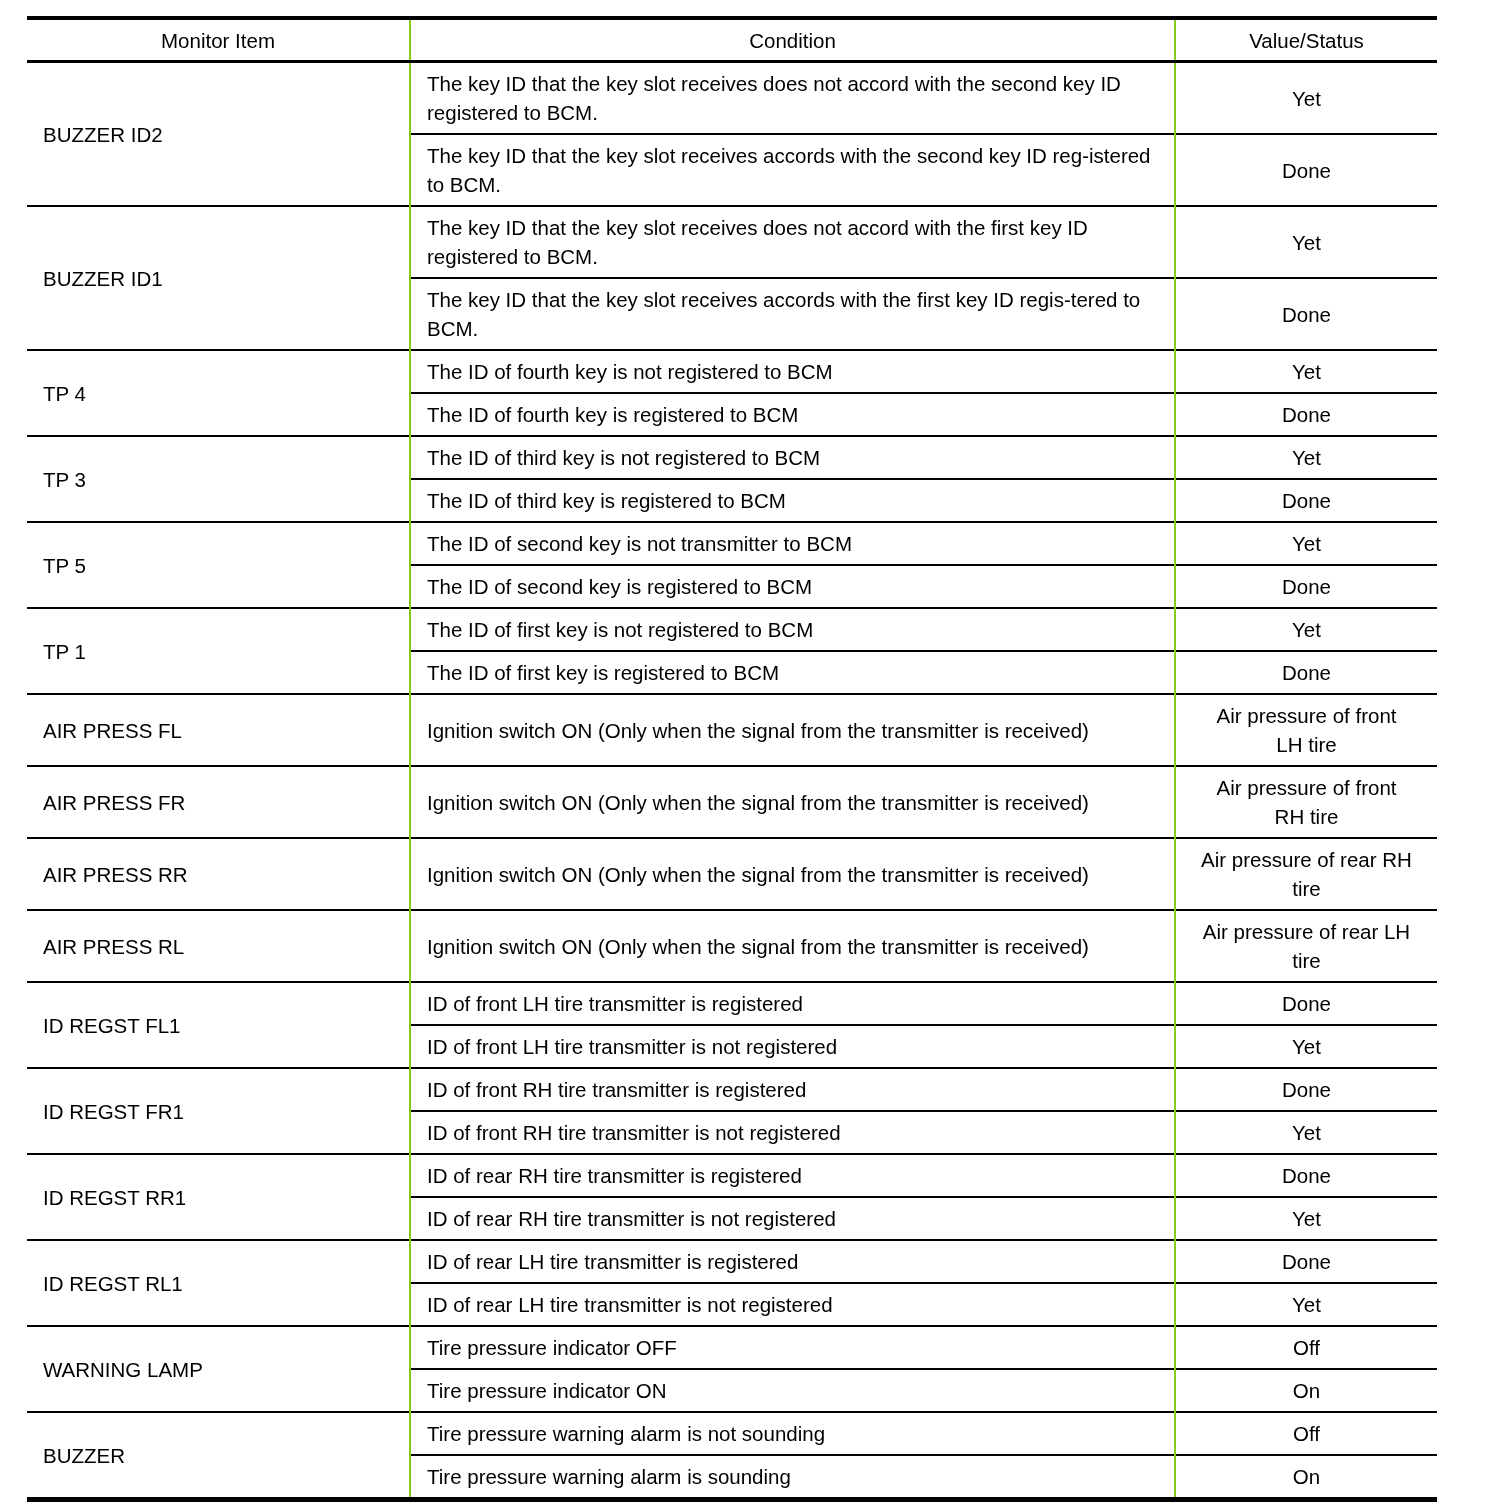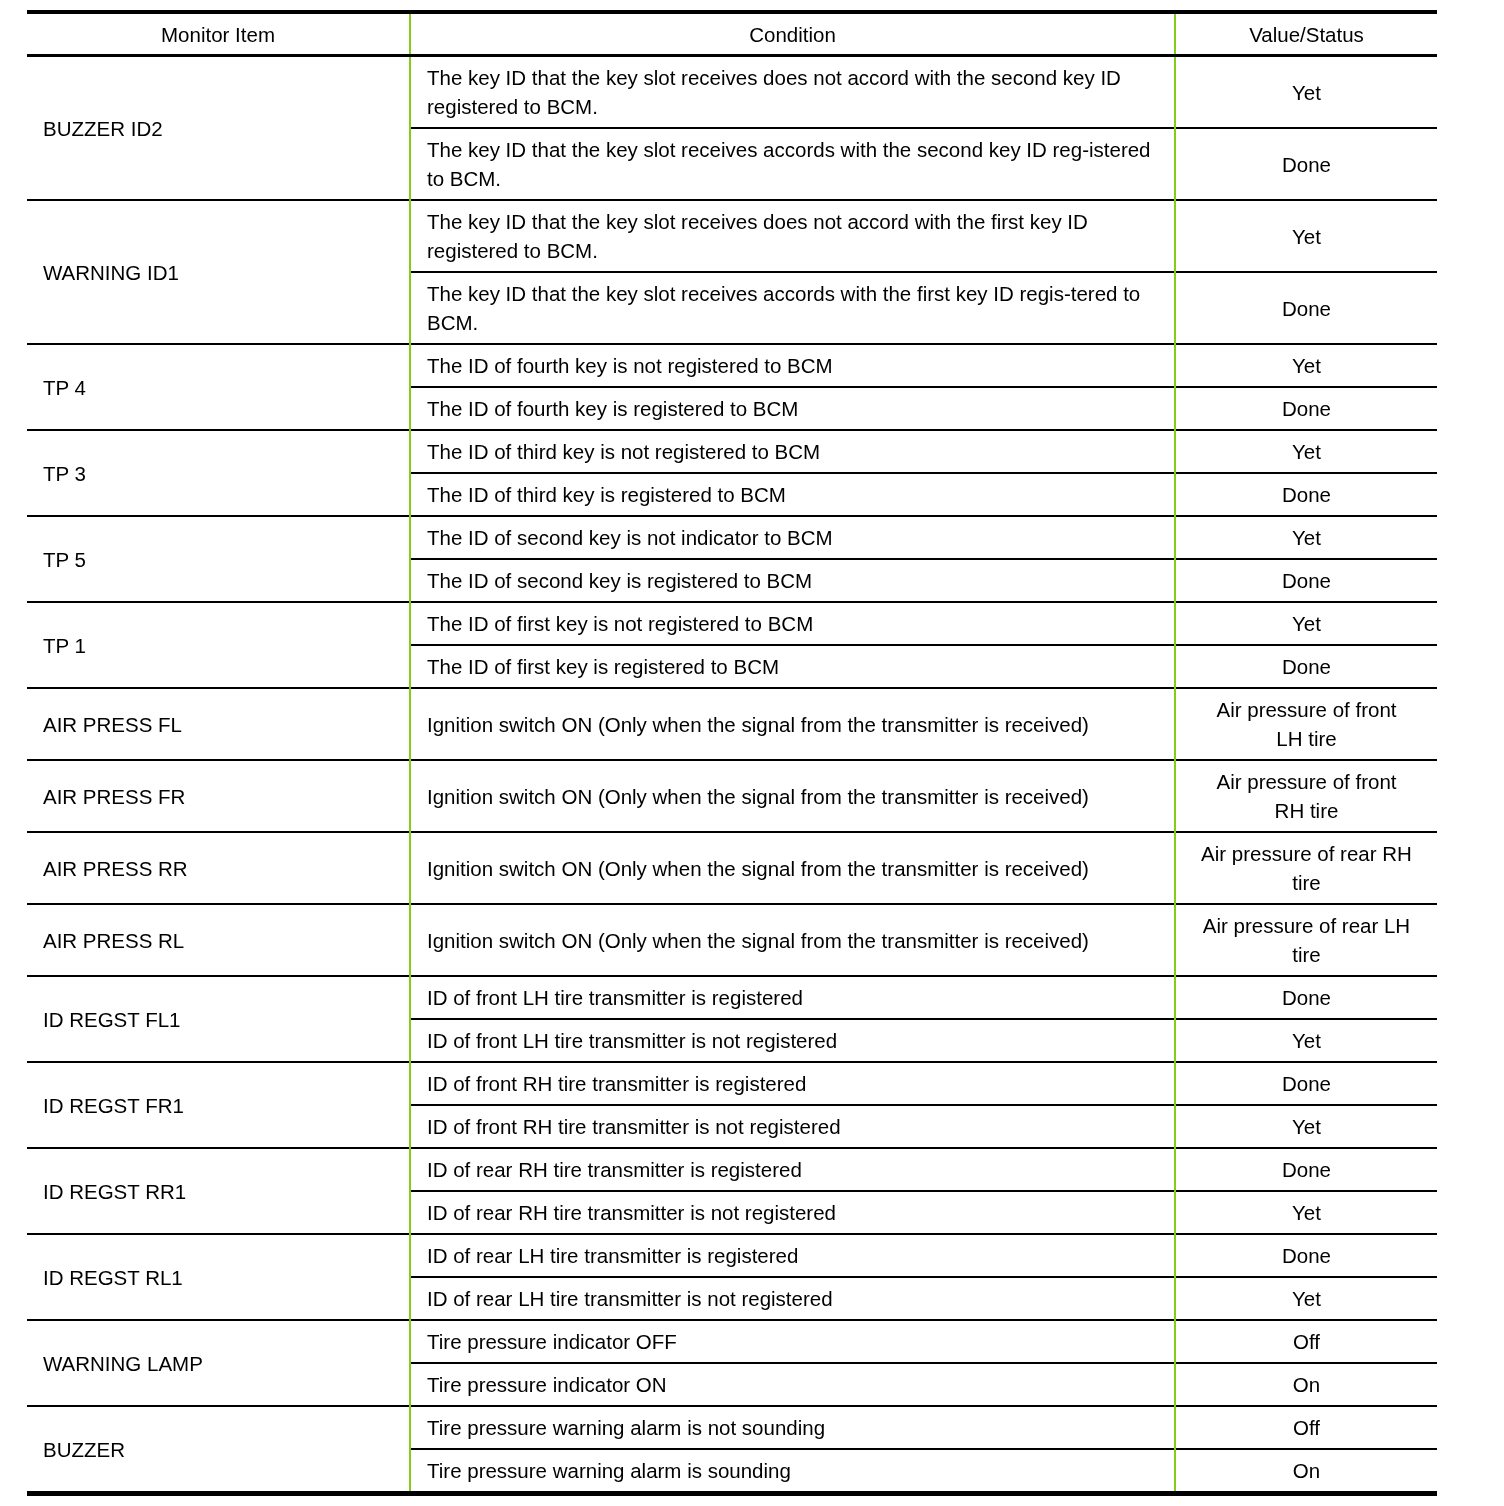--- a/index.html
+++ b/index.html
@@ -1,19 +1,19 @@
 <!DOCTYPE html>
 <html><head>
 <meta charset="utf-8">
 <style>
   html, body { margin: 0; padding: 0; background: #ffffff; }
   body { width: 1504px; height: 1506px; position: relative; overflow: hidden;
          font-family: "Liberation Sans", sans-serif; color: #000; }
   table.monitor {
-    position: absolute; left: 27px; top: 10px; width: 1410px;
+    position: absolute; left: 27px; top: 16px; width: 1410px;
     border-collapse: collapse; table-layout: fixed;
     border-top: 4px solid #000; border-bottom: 5px solid #000;
     font-size: 20.5px; line-height: 29px;
   }
   table.monitor col.c1 { width: 383px; }
   table.monitor col.c2 { width: 765px; }
   table.monitor col.c3 { width: 262px; }
   th, td { border-top: 2px solid #000; padding: 0; vertical-align: middle; }
   th { font-weight: normal; text-align: center; height: 40px; border-bottom: 3px solid #000; }
   th + th, td.cond, td.val { border-left: 2px solid #84cc16; }
@@ -44,21 +44,21 @@
       <tr class="h2 group-start">
         <td class="item" rowspan="2">BUZZER ID2</td>
         <td class="cond">The key ID that the key slot receives does not accord with the second key ID registered to BCM.</td>
         <td class="val">Yet</td>
       </tr>
       <tr class="h2">
         <td class="cond">The key ID that the key slot receives accords with the second key ID reg-istered to BCM.</td>
         <td class="val">Done</td>
       </tr>
       <tr class="h2 group-start">
-        <td class="item" rowspan="2">WARNING ID1</td>
+        <td class="item" rowspan="2">BUZZER ID1</td>
         <td class="cond">The key ID that the key slot receives does not accord with the first key ID registered to BCM.</td>
         <td class="val">Yet</td>
       </tr>
       <tr class="h2">
         <td class="cond">The key ID that the key slot receives accords with the first key ID regis-tered to BCM.</td>
         <td class="val">Done</td>
       </tr>
       <tr class="h1 group-start">
         <td class="item" rowspan="2">TP 4</td>
         <td class="cond">The ID of fourth key is not registered to BCM</td>
@@ -72,21 +72,21 @@
         <td class="item" rowspan="2">TP 3</td>
         <td class="cond">The ID of third key is not registered to BCM</td>
         <td class="val">Yet</td>
       </tr>
       <tr class="h1">
         <td class="cond">The ID of third key is registered to BCM</td>
         <td class="val">Done</td>
       </tr>
       <tr class="h1 group-start">
         <td class="item" rowspan="2">TP 5</td>
-        <td class="cond">The ID of second key is not indicator to BCM</td>
+        <td class="cond">The ID of second key is not transmitter to BCM</td>
         <td class="val">Yet</td>
       </tr>
       <tr class="h1">
         <td class="cond">The ID of second key is registered to BCM</td>
         <td class="val">Done</td>
       </tr>
       <tr class="h1 group-start">
         <td class="item" rowspan="2">TP 1</td>
         <td class="cond">The ID of first key is not registered to BCM</td>
         <td class="val">Yet</td>

